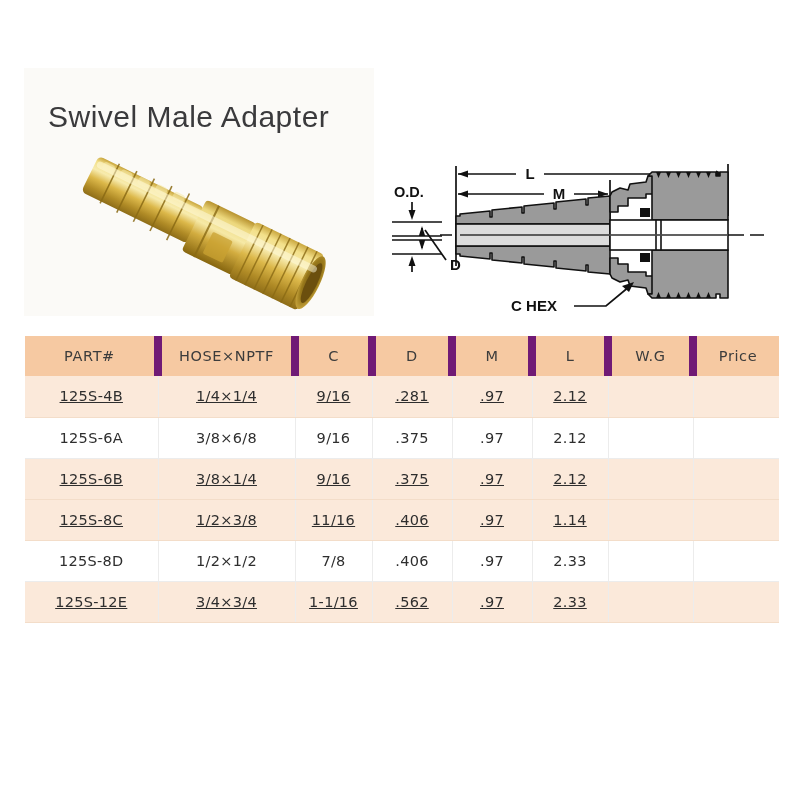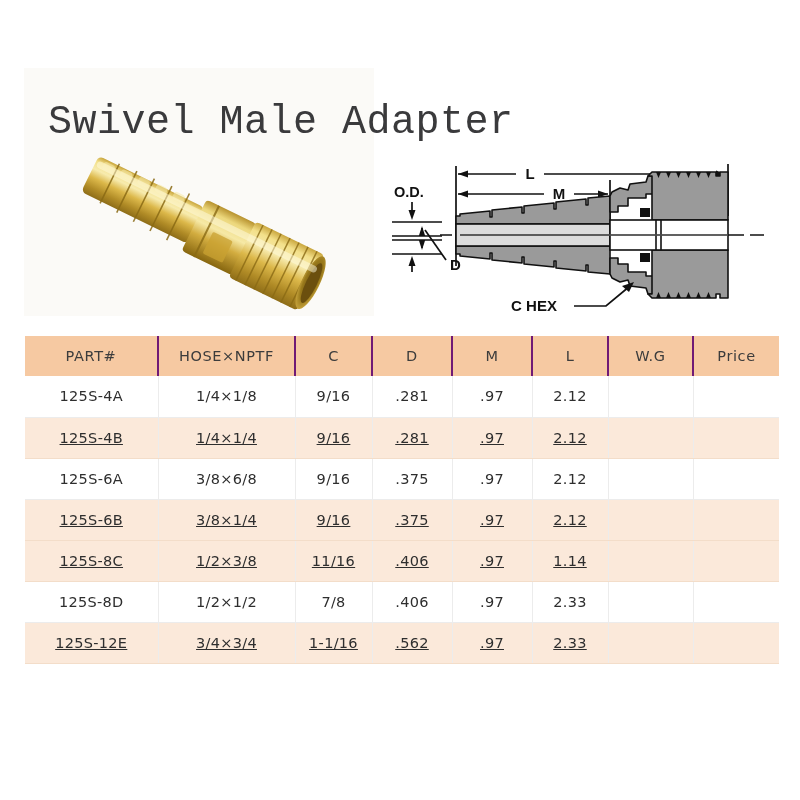--- a/index.html
+++ b/index.html
@@ -24,25 +24,25 @@
   }
   #photo-panel {
     position: absolute;
     left: 24px; top: 68px;
     width: 350px; height: 248px;
     background: #fbfaf7;
   }
   #product-title {
     position: absolute;
     left: 48px; top: 100px;
-    font-size: 40px;
+    font-size: 30px;
     font-weight: 300;
     letter-spacing: 0.5px;
     color: #3a3a3c;
-    font-family: Liberation Mono, monospace;
+    font-family: Liberation Sans, sans-serif;
     white-space: nowrap;
   }
   #photo-wrap {
     position: absolute;
     left: 55px; top: 142px;
     width: 300px; height: 175px;
   }
 
   
   #diagram {
@@ -68,21 +68,21 @@
   #spec-table col.c-wg    { width: 85px; }
   #spec-table col.c-price { width: 86px; }
 
   #spec-table th {
     height: 40px;
     background: #f6c9a2;
     color: #3c3c3c;
     font-weight: 400;
     font-size: 14.5px;
     letter-spacing: 0.6px;
-    border-right: 2px solid #701a75;
+    border-right: 8px solid #701a75;
     font-family: "DejaVu Sans", sans-serif;
     text-align: center;
     vertical-align: middle;
   }
   #spec-table th:last-child { border-right: none; }
 
   #spec-table td {
     height: 41px;
     font-size: 14.5px;
     color: #2e2e2e;
@@ -311,30 +311,20 @@
         <th>HOSE×NPTF</th>
         <th>C</th>
         <th>D</th>
         <th>M</th>
         <th>L</th>
         <th>W.G</th>
         <th>Price</th>
       </tr>
     </thead>
     <tbody id="table-body">
-        <tr>
-          <td>125S-4A</td>
-          <td>1/4×1/8</td>
-          <td>9/16</td>
-          <td>.281</td>
-          <td>.97</td>
-          <td>2.12</td>
-          <td></td>
-          <td></td>
-        </tr>
         <tr class="alt">
           <td>125S-4B</td>
           <td>1/4×1/4</td>
           <td>9/16</td>
           <td>.281</td>
           <td>.97</td>
           <td>2.12</td>
           <td></td>
           <td></td>
         </tr>

